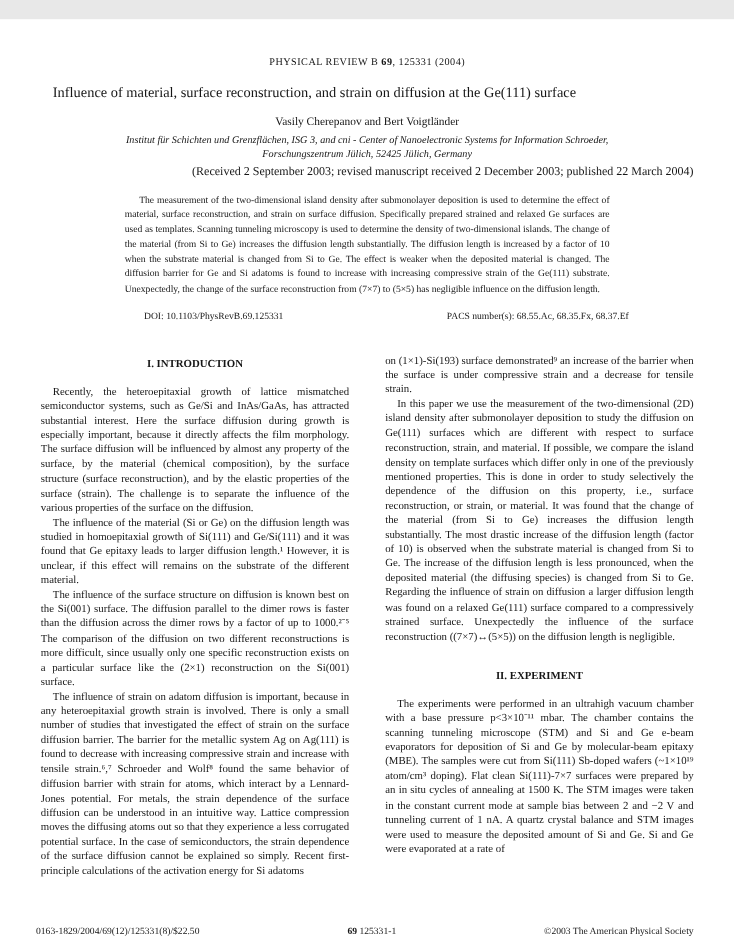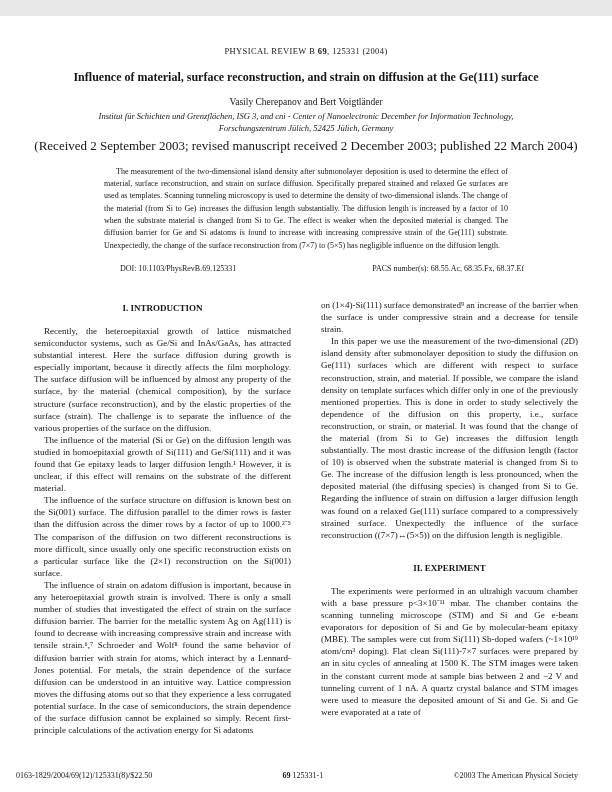--- a/index.html
+++ b/index.html
@@ -16,41 +16,41 @@
 
   .journal-line {
     text-align:center;
     font-size:8.5px;
     letter-spacing:0.4px;
     margin-bottom:14px;
   }
   .journal-line .vol { font-weight:bold; }
 
   .paper-title {
-    text-align:center;
+    text-align:left;
     font-size:12px;
-    font-weight:bold;
+    font-weight:normal;
     line-height:1.25;
     margin:0 10px 12px 10px;
   }
 
   .authors {
     text-align:center;
     font-size:9.5px;
     margin-bottom:4px;
   }
   .affiliation {
     text-align:center;
     font-style:italic;
     font-size:8.5px;
     line-height:1.4;
   }
   .received {
-    text-align:center;
-    font-size:13px;
+    text-align:right;
+    font-size:10px;
     margin-top:3px;
     margin-bottom:12px;
   }
 
   .abstract {
     width:404px;
     margin:0 auto;
     font-size:8px;
     line-height:1.54;
     text-align:justify;
@@ -86,42 +86,42 @@
     font-size:9px;
     line-height:12.1px;
     text-align:justify;
     margin:0;
     hyphens:auto;
   }
   p.body.indent { text-indent:10px; }
 
   .footer {
     position:absolute;
-    left:16px; right:34px; bottom:28px;
+    left:30px; right:34px; bottom:28px;
     display:flex;
     justify-content:space-between;
     align-items:center;
     font-size:8px;
   }
   .footer .vol { font-weight:bold; }
 </style>
 </head>
 <body>
 
 <div class="page">
   <div class="inner">
 
     <div class="journal-line"><span>PHYSICAL REVIEW B </span><span class="vol">69</span><span>, 125331  (2004)</span></div>
 
     <h1 class="paper-title">Influence of material, surface reconstruction, and strain on diffusion at the Ge(111) surface</h1>
 
     <div class="authors">Vasily Cherepanov and Bert Voigtländer</div>
 
     <div class="affiliation">
-      <div>Institut für Schichten und Grenzflächen, ISG 3, and cni - Center of Nanoelectronic December for Information Technology,</div>
+      <div>Institut für Schichten und Grenzflächen, ISG 3, and cni - Center of Nanoelectronic Systems for Information Schroeder,</div>
       <div>Forschungszentrum Jülich, 52425 Jülich, Germany</div>
     </div>
 
     <div class="received">(Received 2 September 2003; revised manuscript received 2 December 2003; published 22 March 2004)</div>
 
     <div class="abstract">
       <p class="abs-text">The measurement of the two-dimensional island density after submonolayer deposition is used to determine the effect of material, surface reconstruction, and strain on surface diffusion. Specifically prepared strained and relaxed Ge surfaces are used as templates. Scanning tunneling microscopy is used to determine the density of two-dimensional islands. The change of the material (from Si to Ge) increases the diffusion length substantially. The diffusion length is increased by a factor of 10 when the substrate material is changed from Si to Ge. The effect is weaker when the deposited material is changed. The diffusion barrier for Ge and Si adatoms is found to increase with increasing compressive strain of the Ge(111) substrate. Unexpectedly, the change of the surface reconstruction from (7×7) to (5×5) has negligible influence on the diffusion length.</p>
     </div>
 
     <div class="doi-row">
@@ -133,21 +133,21 @@
 
       <div class="col">
         <h2 class="sec-heading">I. INTRODUCTION</h2>
         <p class="body indent">Recently, the heteroepitaxial growth of lattice mismatched semiconductor systems, such as Ge/Si and InAs/GaAs, has attracted substantial interest. Here the surface diffusion during growth is especially important, because it directly affects the film morphology. The surface diffusion will be influenced by almost any property of the surface, by the material (chemical composition), by the surface structure (surface reconstruction), and by the elastic properties of the surface (strain). The challenge is to separate the influence of the various properties of the surface on the diffusion.</p>
         <p class="body indent">The influence of the material (Si or Ge) on the diffusion length was studied in homoepitaxial growth of Si(111) and Ge/Si(111) and it was found that Ge epitaxy leads to larger diffusion length.¹ However, it is unclear, if this effect will remains on the substrate of the different material.</p>
         <p class="body indent">The influence of the surface structure on diffusion is known best on the Si(001) surface. The diffusion parallel to the dimer rows is faster than the diffusion across the dimer rows by a factor of up to 1000.²⁻⁵ The comparison of the diffusion on two different reconstructions is more difficult, since usually only one specific reconstruction exists on a particular surface like the (2×1) reconstruction on the Si(001) surface.</p>
         <p class="body indent">The influence of strain on adatom diffusion is important, because in any heteroepitaxial growth strain is involved. There is only a small number of studies that investigated the effect of strain on the surface diffusion barrier. The barrier for the metallic system Ag on Ag(111) is found to decrease with increasing compressive strain and increase with tensile strain.⁶,⁷ Schroeder and Wolf⁸ found the same behavior of diffusion barrier with strain for atoms, which interact by a Lennard-Jones potential. For metals, the strain dependence of the surface diffusion can be understood in an intuitive way. Lattice compression moves the diffusing atoms out so that they experience a less corrugated potential surface. In the case of semiconductors, the strain dependence of the surface diffusion cannot be explained so simply. Recent first-principle calculations of the activation energy for Si adatoms</p>
       </div>
 
       <div class="col">
-        <p class="body">on (1×4)-Si(111) surface demonstrated⁹ an increase of the barrier when the surface is under compressive strain and a decrease for tensile strain.</p>
+        <p class="body">on (1×1)-Si(193) surface demonstrated⁹ an increase of the barrier when the surface is under compressive strain and a decrease for tensile strain.</p>
         <p class="body indent">In this paper we use the measurement of the two-dimensional (2D) island density after submonolayer deposition to study the diffusion on Ge(111) surfaces which are different with respect to surface reconstruction, strain, and material. If possible, we compare the island density on template surfaces which differ only in one of the previously mentioned properties. This is done in order to study selectively the dependence of the diffusion on this property, i.e., surface reconstruction, or strain, or material. It was found that the change of the material (from Si to Ge) increases the diffusion length substantially. The most drastic increase of the diffusion length (factor of 10) is observed when the substrate material is changed from Si to Ge. The increase of the diffusion length is less pronounced, when the deposited material (the diffusing species) is changed from Si to Ge. Regarding the influence of strain on diffusion a larger diffusion length was found on a relaxed Ge(111) surface compared to a compressively strained surface. Unexpectedly the influence of the surface reconstruction ((7×7)↔(5×5)) on the diffusion length is negligible.</p>
         <h2 class="sec-heading exp">II. EXPERIMENT</h2>
         <p class="body indent">The experiments were performed in an ultrahigh vacuum chamber with a base pressure p&lt;3×10⁻¹¹ mbar. The chamber contains the scanning tunneling microscope (STM) and Si and Ge e-beam evaporators for deposition of Si and Ge by molecular-beam epitaxy (MBE). The samples were cut from Si(111) Sb-doped wafers (~1×10¹⁹ atom/cm³ doping). Flat clean Si(111)-7×7 surfaces were prepared by an in situ cycles of annealing at 1500 K. The STM images were taken in the constant current mode at sample bias between 2 and −2 V and tunneling current of 1 nA. A quartz crystal balance and STM images were used to measure the deposited amount of Si and Ge. Si and Ge were evaporated at a rate of</p>
       </div>
 
     </div>
   </div>
 
   <div class="footer">
     <span>0163-1829/2004/69(12)/125331(8)/$22.50</span>

